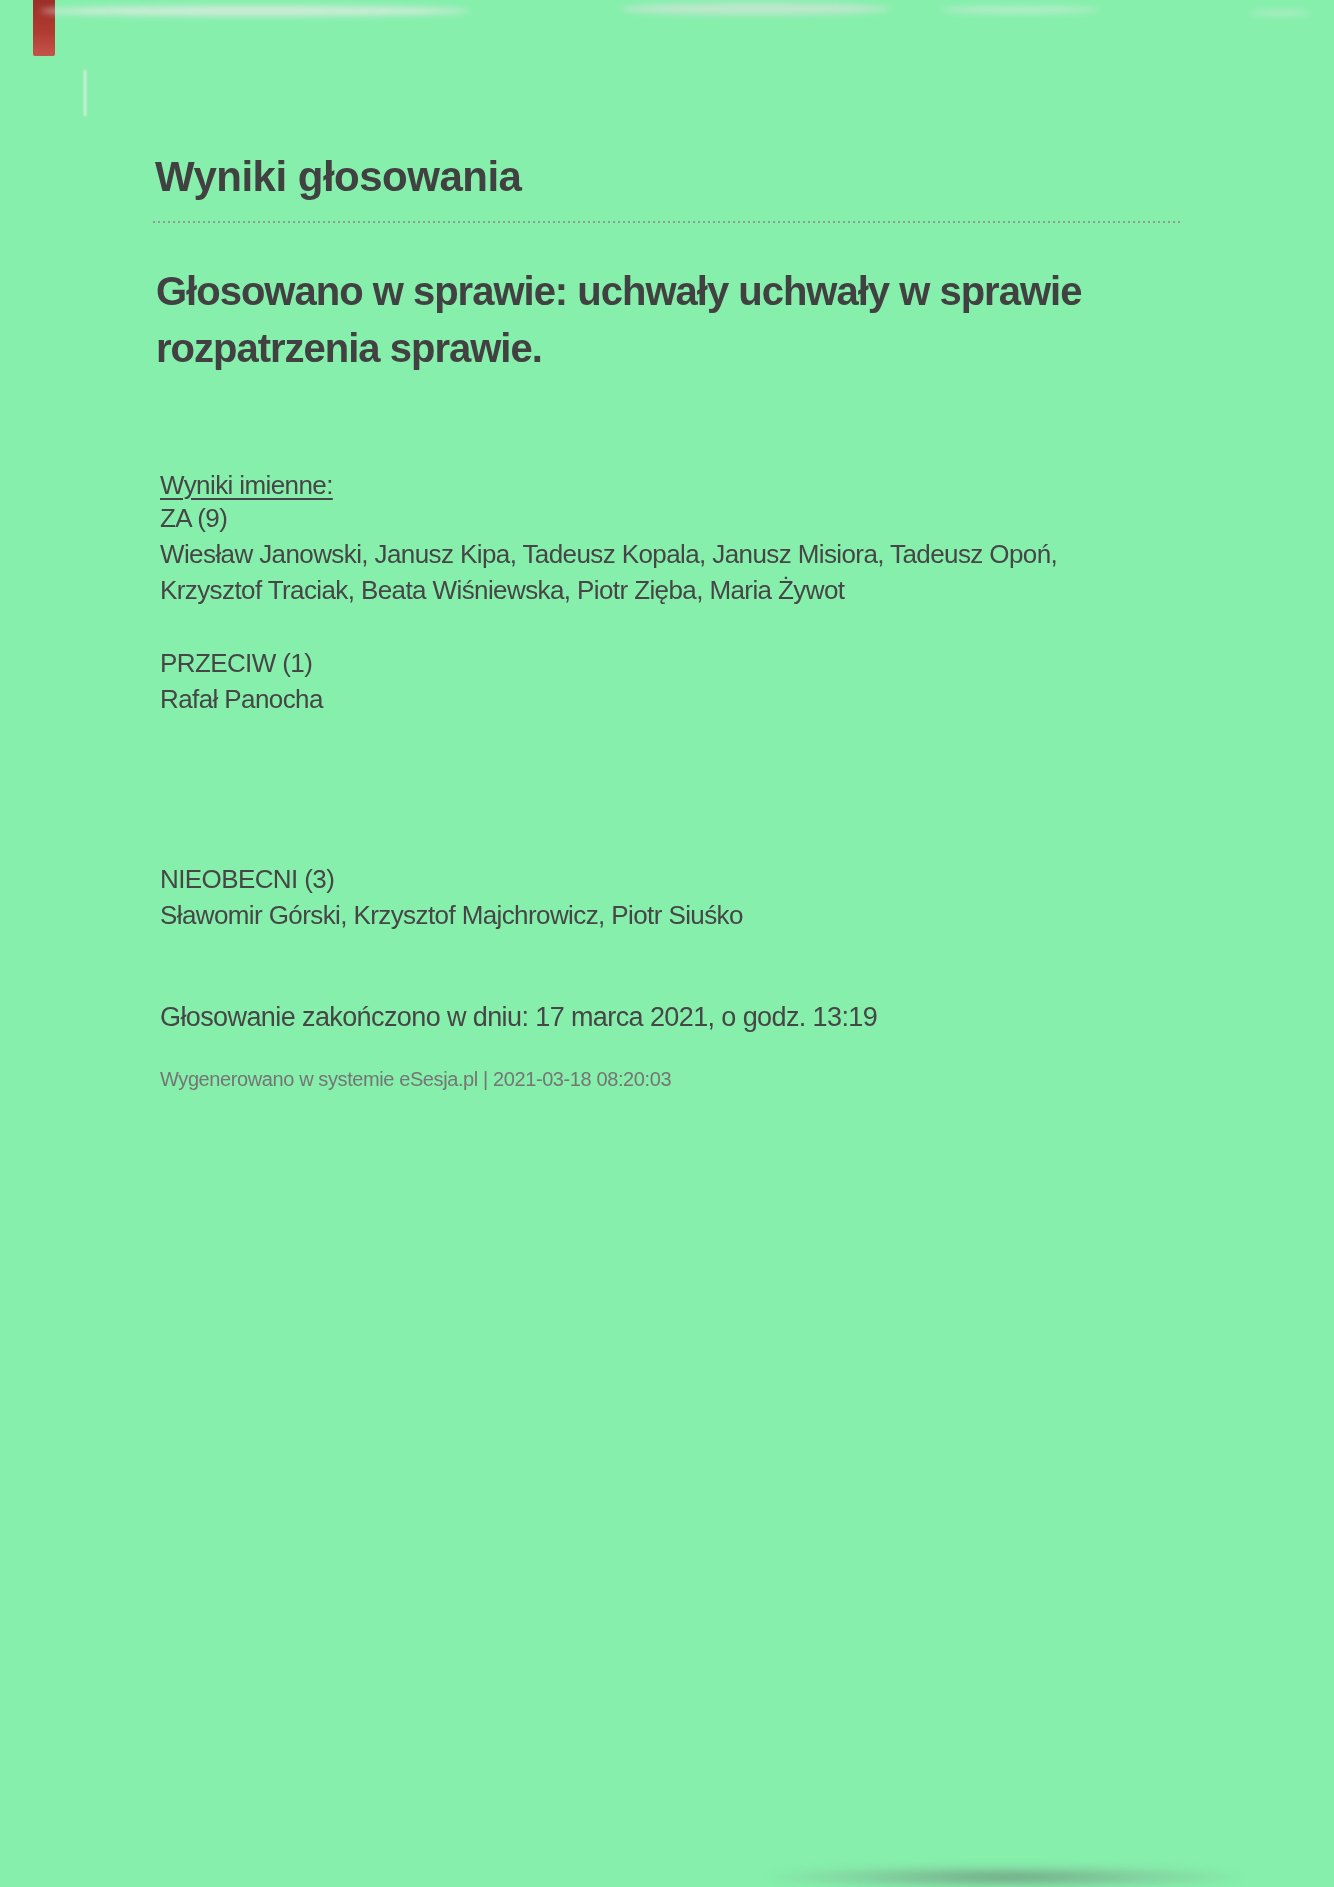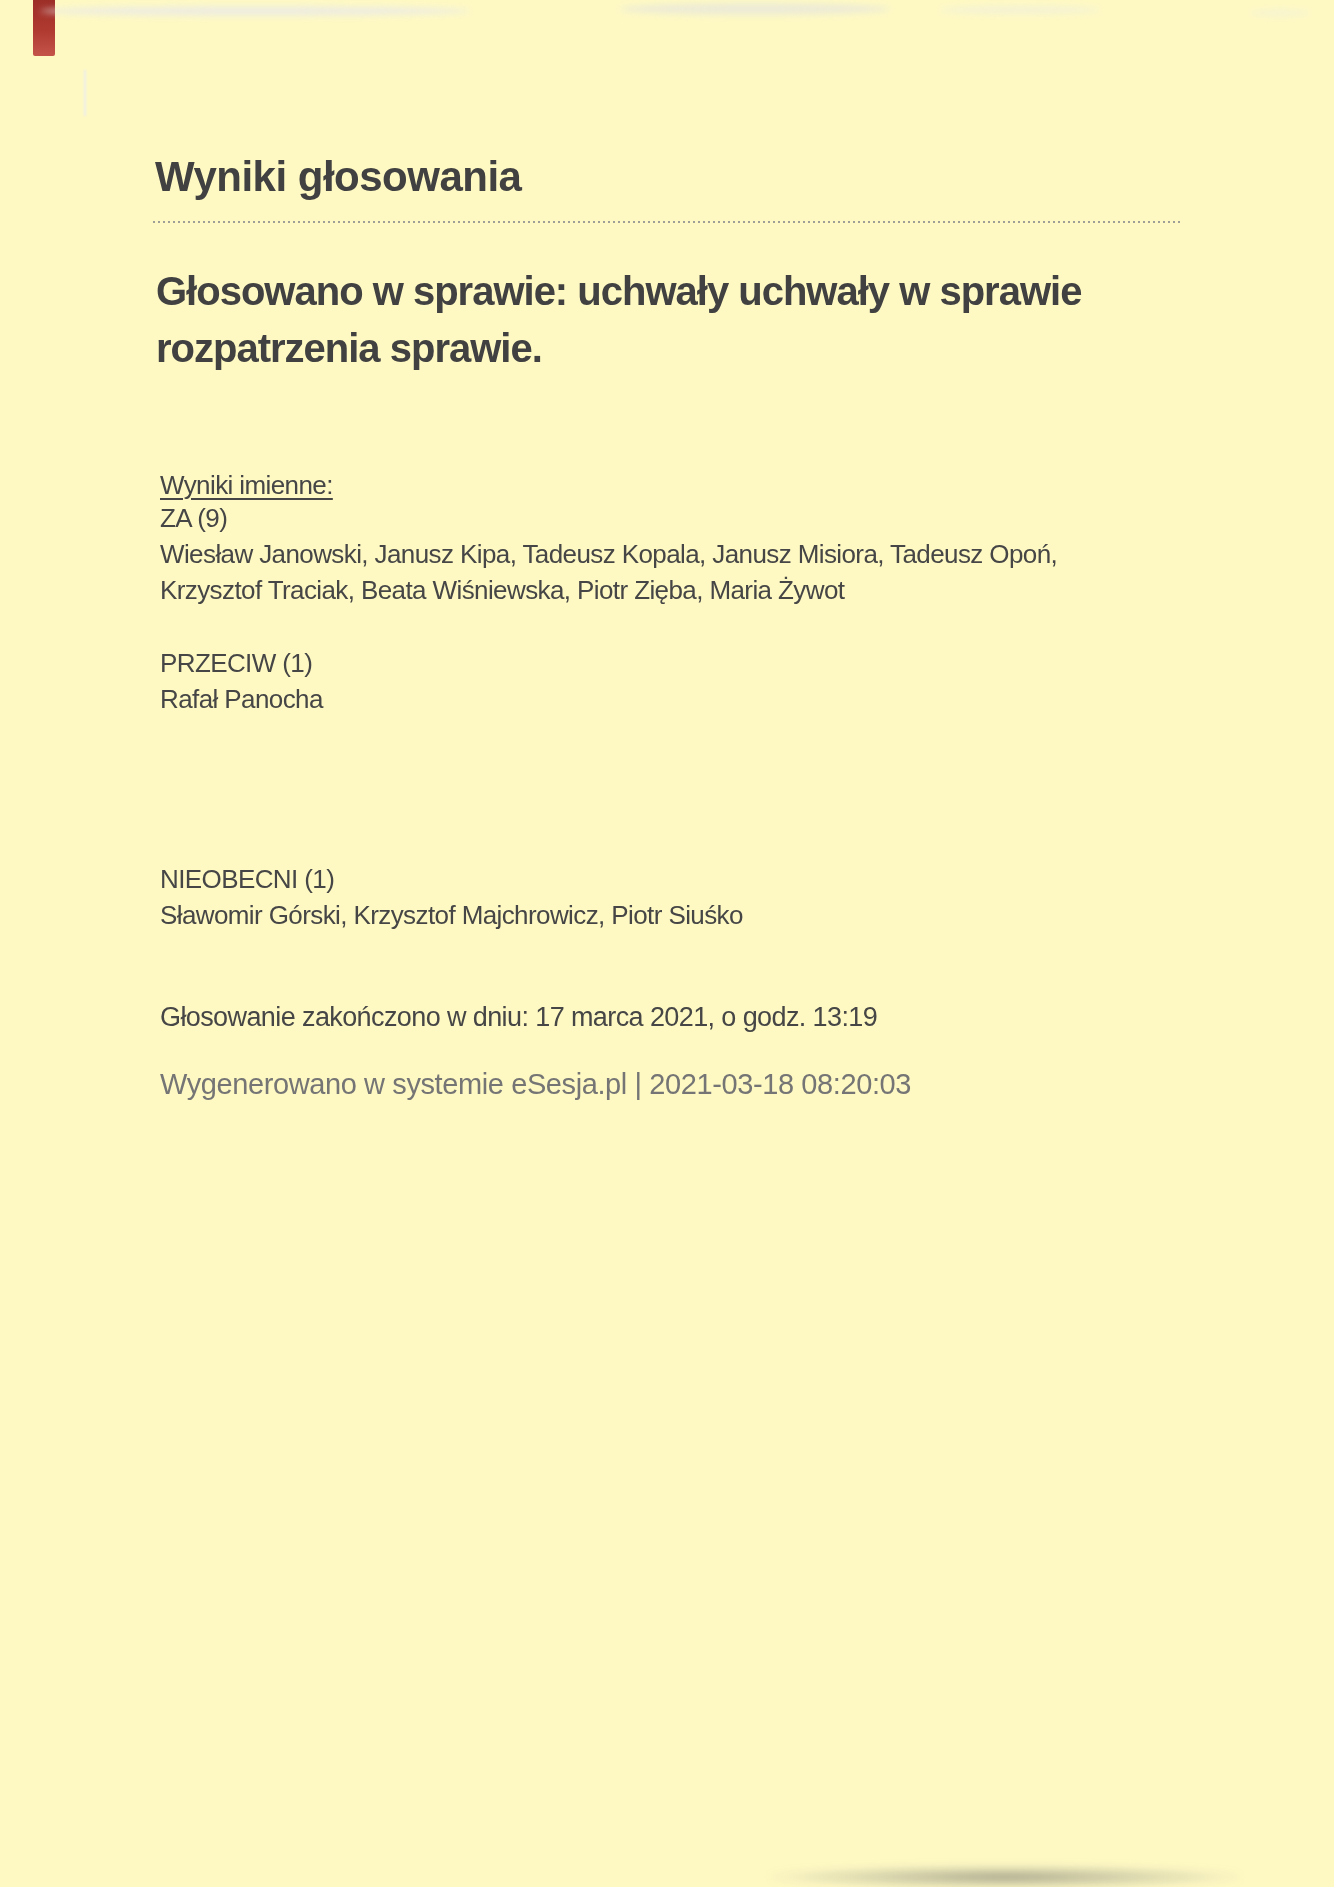--- a/index.html
+++ b/index.html
@@ -5,21 +5,21 @@
   html,body{margin:0;padding:0;}
   body{
     width:1334px;height:1887px;
     background:#fbfbfb;
     font-family:"Liberation Sans","DejaVu Sans",sans-serif;
     overflow:hidden;
   }
   .page{
     position:relative;
     width:1334px;height:1887px;
-    background:#fef9c3;
+    background:#86efac;
   }
   
   .scan-red-mark{
     position:absolute;left:33px;top:0;width:22px;height:56px;
     background:linear-gradient(180deg,#9c2e28 0%,#b03a30 55%,#c4544a 100%);
     border-radius:0 0 2px 2px;
   }
   .scan-smudge{position:absolute;background:#e9e9e9;filter:blur(3px);border-radius:50%;}
   .smudge-a{left:40px;top:6px;width:430px;height:10px;opacity:.75;}
   .smudge-b{left:620px;top:3px;width:270px;height:12px;opacity:.6;background:#e2e2e2;}
@@ -64,21 +64,21 @@
   .sec-za{top:500px;}
   .sec-przeciw{top:645px;}
   .sec-wstrzymuje{top:753px;}
   .sec-nieobecni{top:861px;}
   .closing-line{
     position:absolute;left:160px;top:1002px;
     font-size:27px;color:#464646;letter-spacing:-0.6px;
   }
   .footer-line{
     position:absolute;left:160px;top:1068px;
-    font-size:29px;color:#757575;letter-spacing:-0.4px;
+    font-size:20px;color:#757575;letter-spacing:-0.4px;
   }
 </style>
 </head>
 <body>
 
 <div class="page">
 
   <div class="scan-red-mark"></div>
   <div class="scan-smudge smudge-a"></div>
   <div class="scan-smudge smudge-b"></div>
@@ -105,21 +105,21 @@
     <div>Krzysztof Traciak, Beata Wiśniewska, Piotr Zięba, Maria Żywot</div>
   </div>
 
   <div class="vote-section sec-przeciw">
     <div>PRZECIW (1)</div>
     <div>Rafał Panocha</div>
   </div>
 
 
   <div class="vote-section sec-nieobecni">
-    <div>NIEOBECNI (1)</div>
+    <div>NIEOBECNI (3)</div>
     <div>Sławomir Górski, Krzysztof Majchrowicz, Piotr Siuśko</div>
   </div>
 
   <div class="closing-line">Głosowanie zakończono w dniu: 17 marca 2021, o godz. 13:19</div>
 
   <div class="footer-line">Wygenerowano w systemie eSesja.pl | 2021-03-18 08:20:03</div>
 
 </div>
 
 </body></html>

